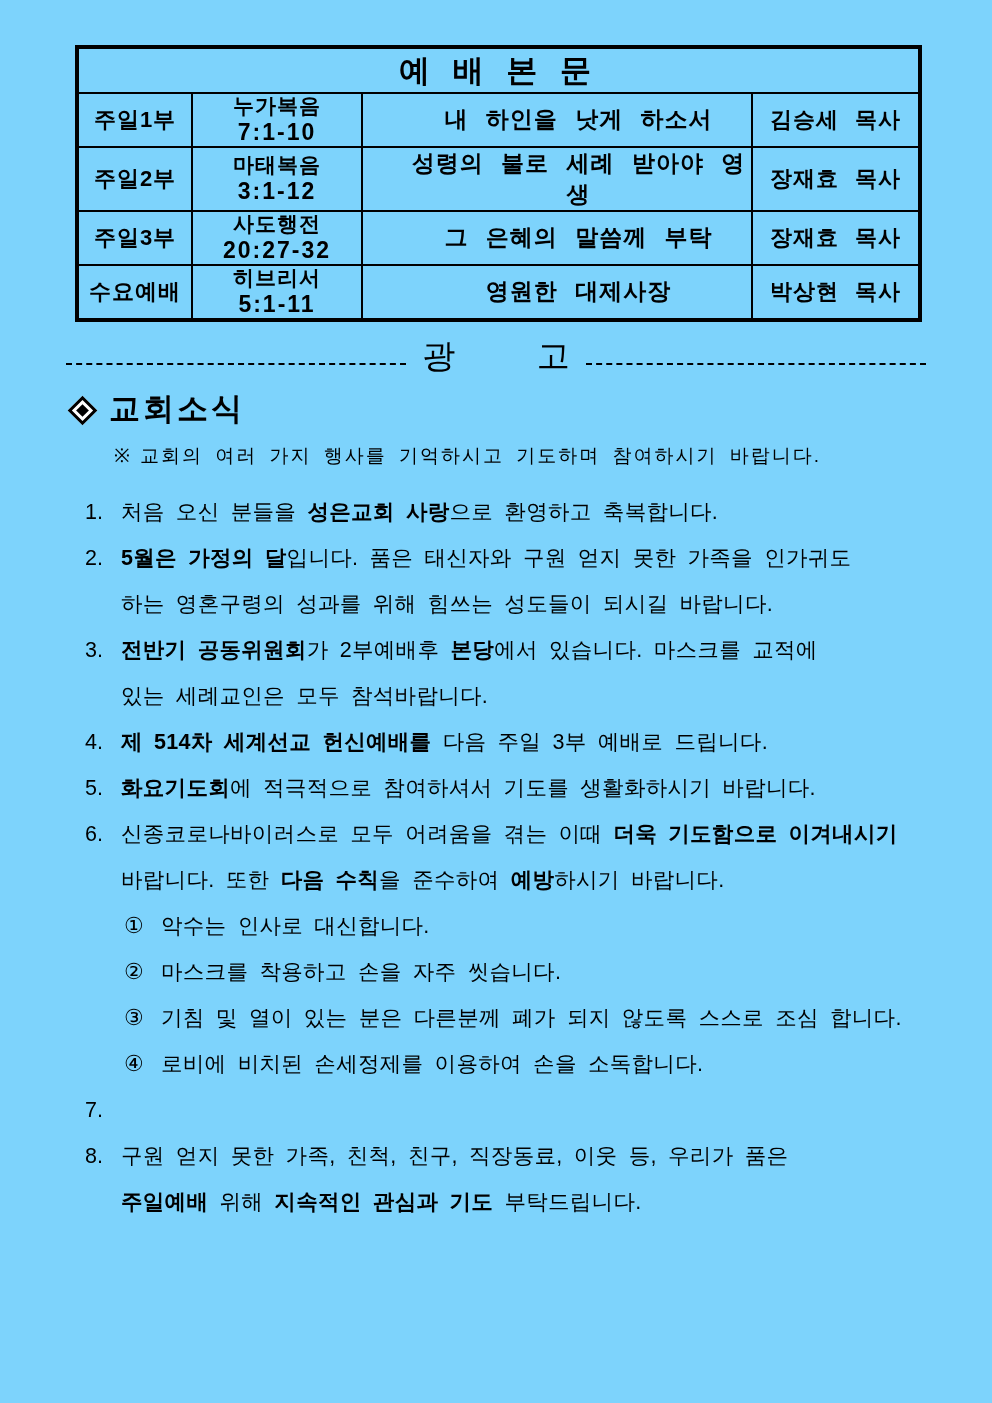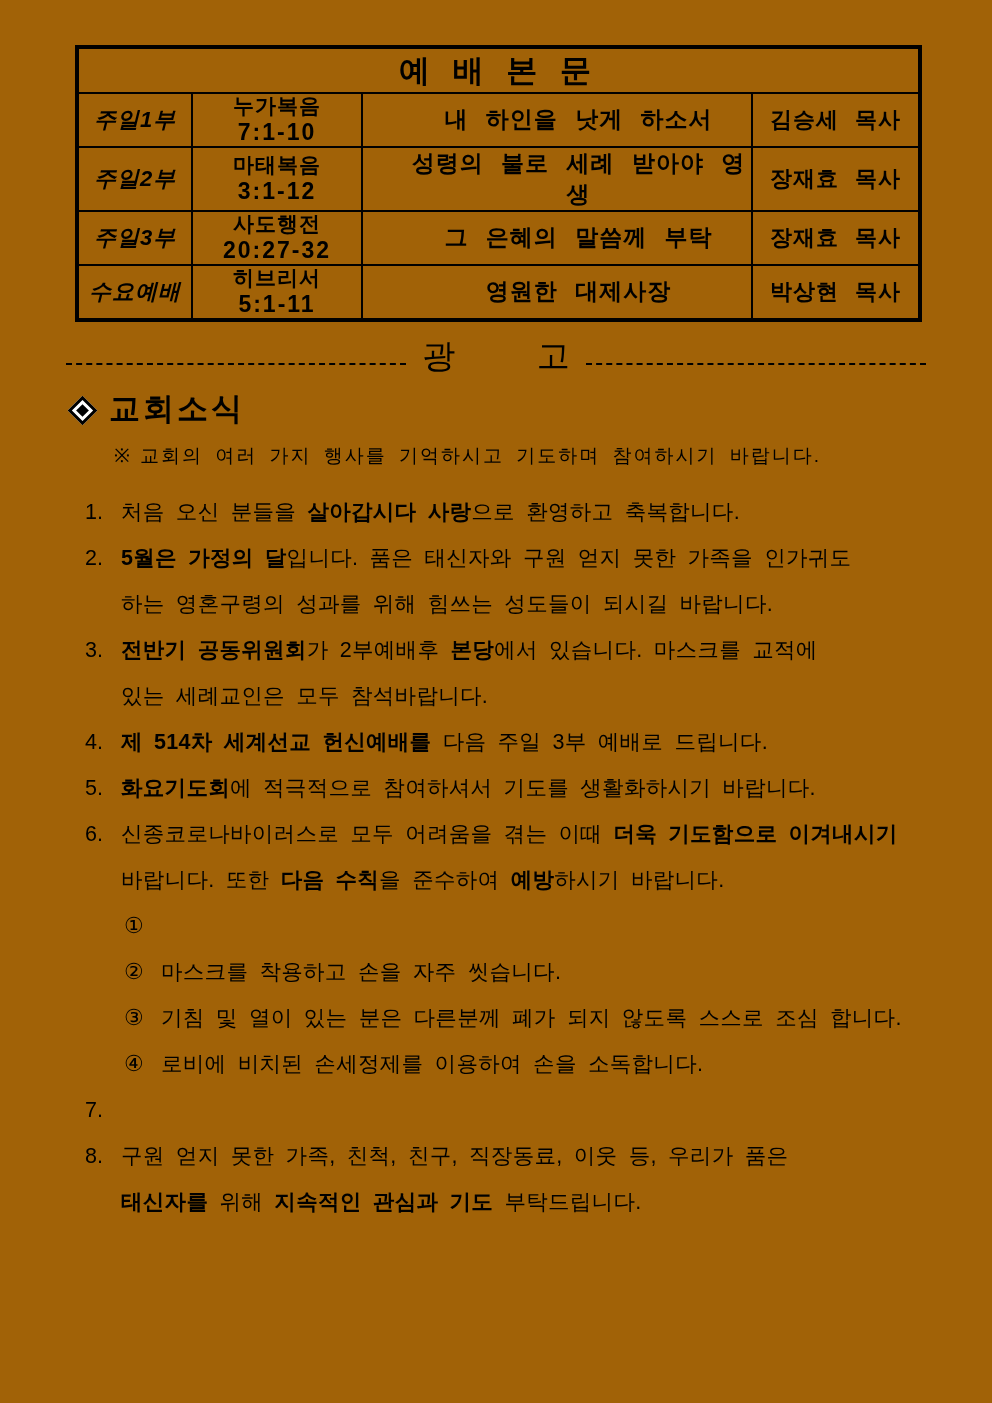--- a/index.html
+++ b/index.html
@@ -1,20 +1,20 @@
 <!DOCTYPE html>
 <html><head>
 <meta charset="utf-8">
 <style>
   * { margin:0; padding:0; box-sizing:border-box; }
   html,body { background:#ffffff; }
   .page {
     position:relative;
     width:992px; height:1403px;
-    background:#a16207;
+    background:#7dd3fc;
     color:#000000;
     font-family:"Liberation Sans", sans-serif;
     overflow:hidden;
   }
 
   
   table.worship {
     border-collapse:collapse;
     table-layout:fixed;
     margin:45px 0 0 75px;
@@ -27,21 +27,21 @@
     vertical-align:middle;
     font-weight:bold;
     overflow:hidden;
   }
   th.tbl-title {
     height:46px;
     font-size:31px;
     letter-spacing:7px;
     white-space:pre;
   }
-  td.svc   { height:42px; font-size:22px; letter-spacing:1px;font-style:italic; }
+  td.svc   { height:42px; font-size:22px; letter-spacing:1px; }
   td.scrip { font-size:21px; line-height:1.18; letter-spacing:1px; }
   td.scrip .ref { font-size:23px; letter-spacing:2px; }
   td.serm  { font-size:23px; word-spacing:10px; letter-spacing:1px;padding-left:43px; }
   td.prch  { font-size:22px; word-spacing:9px; letter-spacing:1px; }
 
   
   .ad-divider {
     display:flex;
     align-items:stretch;
     margin:12px 66px 0 66px;
@@ -163,21 +163,21 @@
   </div>
 
   <div class="news-note">
     <span class="refmark">※</span><span>교회의 여러 가지 행사를 기억하시고 기도하며 참여하시기 바랍니다.</span>
   </div>
 
   <div class="ann-list" id="announcement-list">
       <div class="block">
         <span class="marker">1.</span>
         <div class="content">
-          <div class="line"><span>처음 오신 분들을 </span><span class="b">살아갑시다 사랑</span><span>으로 환영하고 축복합니다.</span></div>
+          <div class="line"><span>처음 오신 분들을 </span><span class="b">성은교회 사랑</span><span>으로 환영하고 축복합니다.</span></div>
         </div>
       </div>
       <div class="block">
         <span class="marker">2.</span>
         <div class="content">
           <div class="line"><span class="b">5월은 가정의 달</span><span>입니다. 품은 태신자와 구원 얻지 못한 가족을 인가귀도</span></div>
           <div class="line"><span>하는 영혼구령의 성과를 위해 힘쓰는 성도들이 되시길 바랍니다.</span></div>
         </div>
       </div>
       <div class="block">
@@ -201,20 +201,23 @@
       </div>
       <div class="block">
         <span class="marker">6.</span>
         <div class="content">
           <div class="line"><span>신종코로나바이러스로 모두 어려움을 겪는 이때 </span><span class="b">더욱 기도함으로 이겨내시기</span></div>
           <div class="line"><span>바랍니다. 또한 </span><span class="b">다음 수칙</span><span>을 준수하여 </span><span class="b">예방</span><span>하시기 바랍니다.</span></div>
         </div>
       </div>
       <div class="block sub">
         <span class="marker">①</span>
+        <div class="content">
+          <div class="line"><span>악수는 인사로 대신합니다.</span></div>
+        </div>
       </div>
       <div class="block sub">
         <span class="marker">②</span>
         <div class="content">
           <div class="line"><span>마스크를 착용하고 손을 자주 씻습니다.</span></div>
         </div>
       </div>
       <div class="block sub">
         <span class="marker">③</span>
         <div class="content">
@@ -227,18 +230,18 @@
           <div class="line"><span>로비에 비치된 손세정제를 이용하여 손을 소독합니다.</span></div>
         </div>
       </div>
       <div class="block">
         <span class="marker">7.</span>
       </div>
       <div class="block">
         <span class="marker">8.</span>
         <div class="content">
           <div class="line"><span>구원 얻지 못한 가족, 친척, 친구, 직장동료, 이웃 등, 우리가 품은</span></div>
-          <div class="line"><span class="b">태신자를</span><span> 위해 </span><span class="b">지속적인 관심과 기도</span><span> 부탁드립니다.</span></div>
+          <div class="line"><span class="b">주일예배</span><span> 위해 </span><span class="b">지속적인 관심과 기도</span><span> 부탁드립니다.</span></div>
         </div>
       </div>
     </div>
 
 </div>
 
 </body></html>

